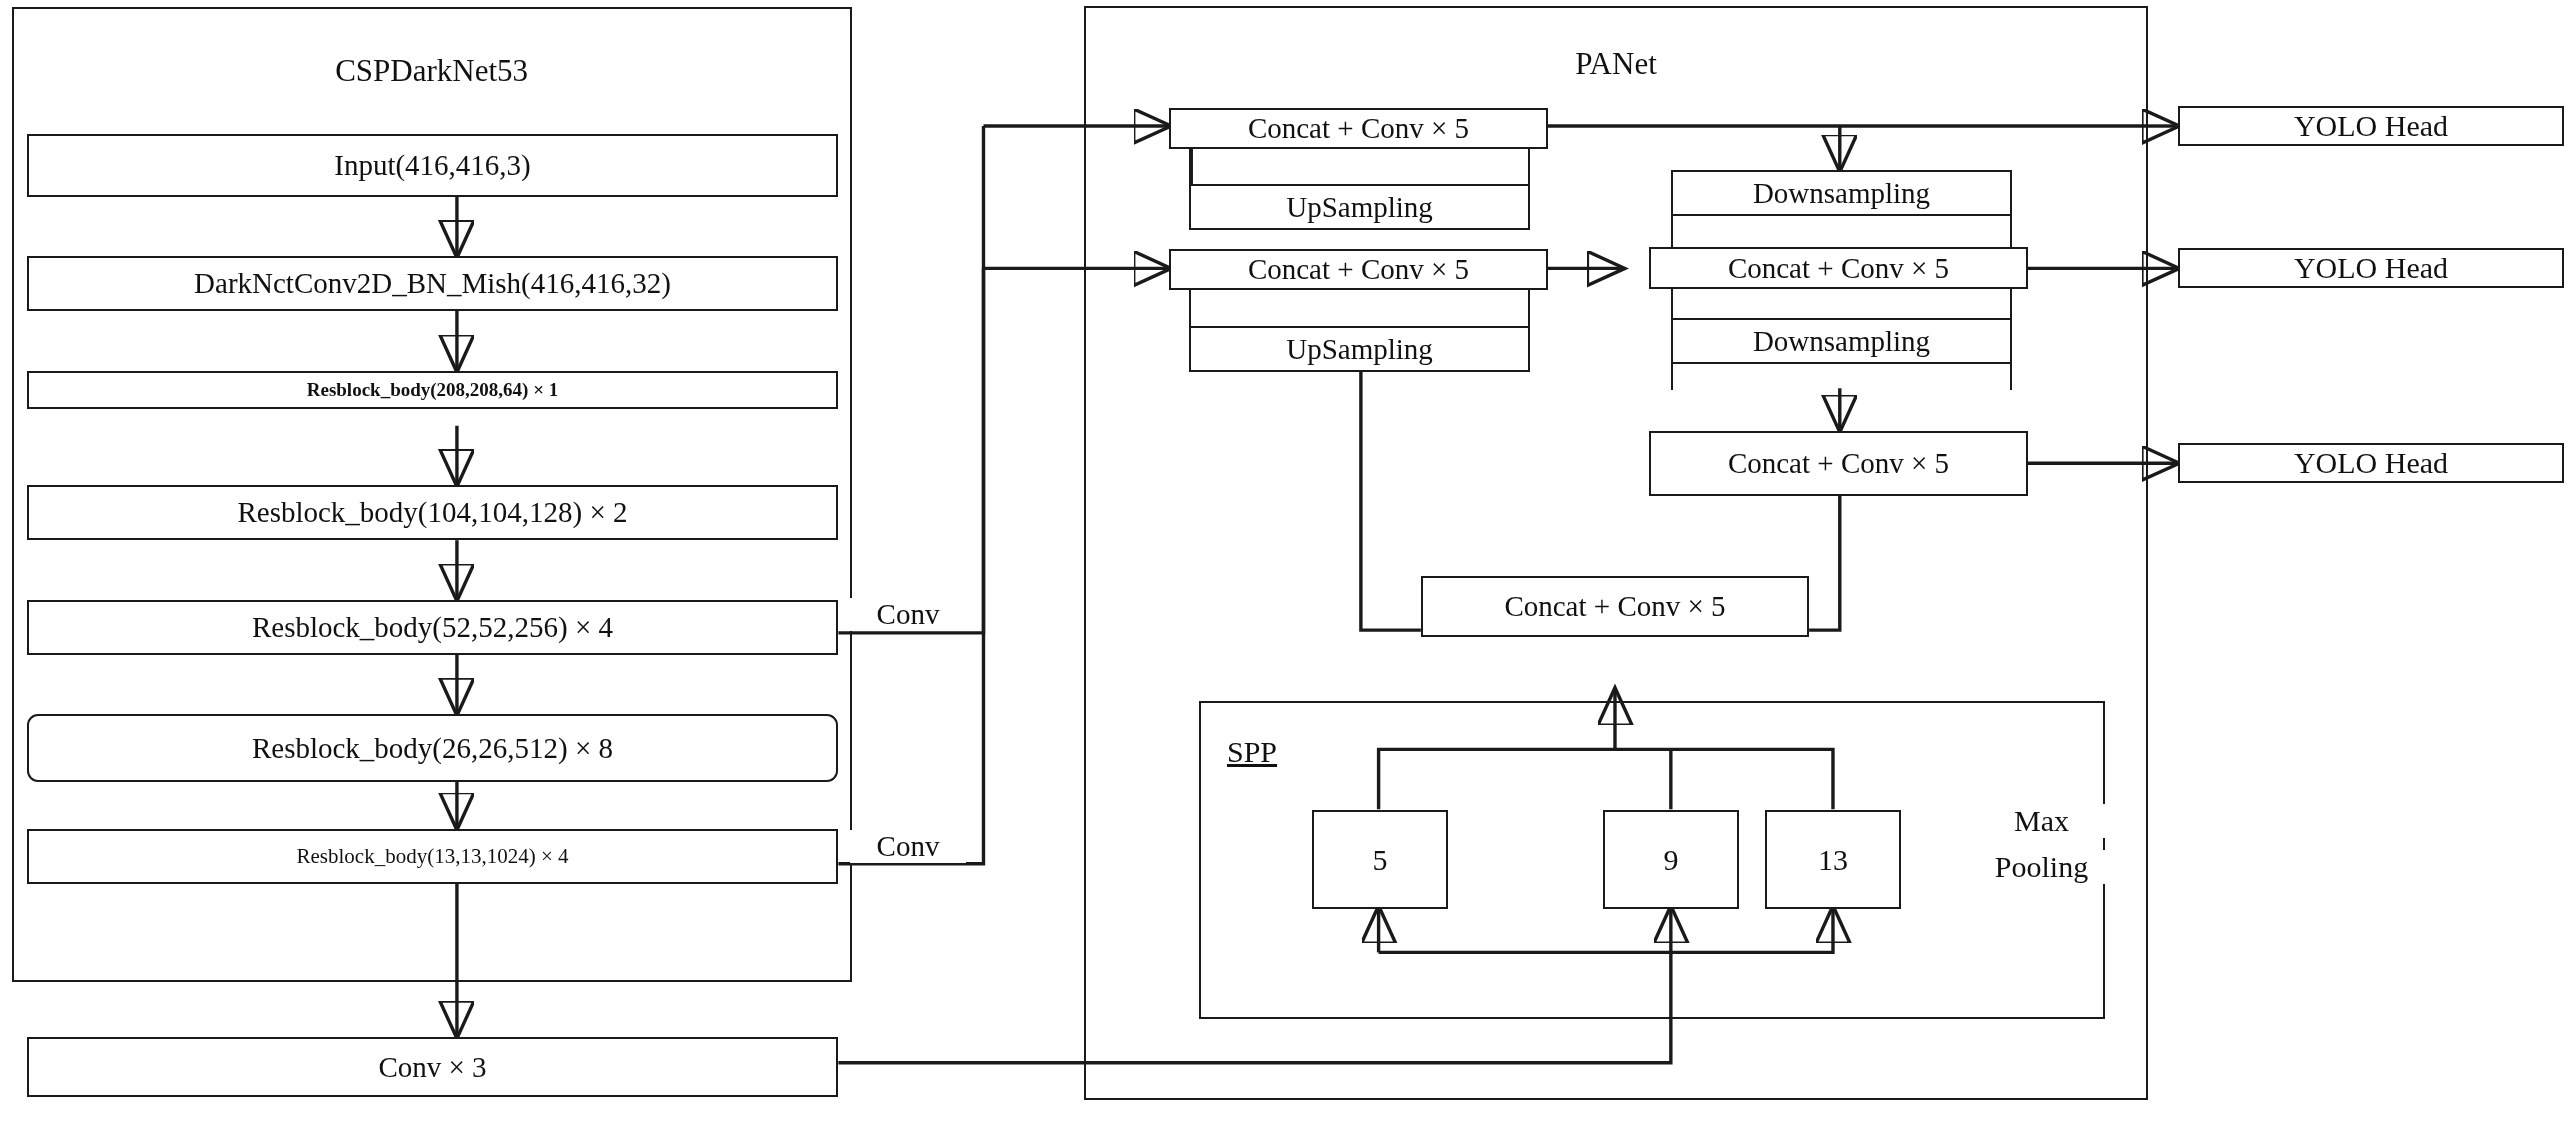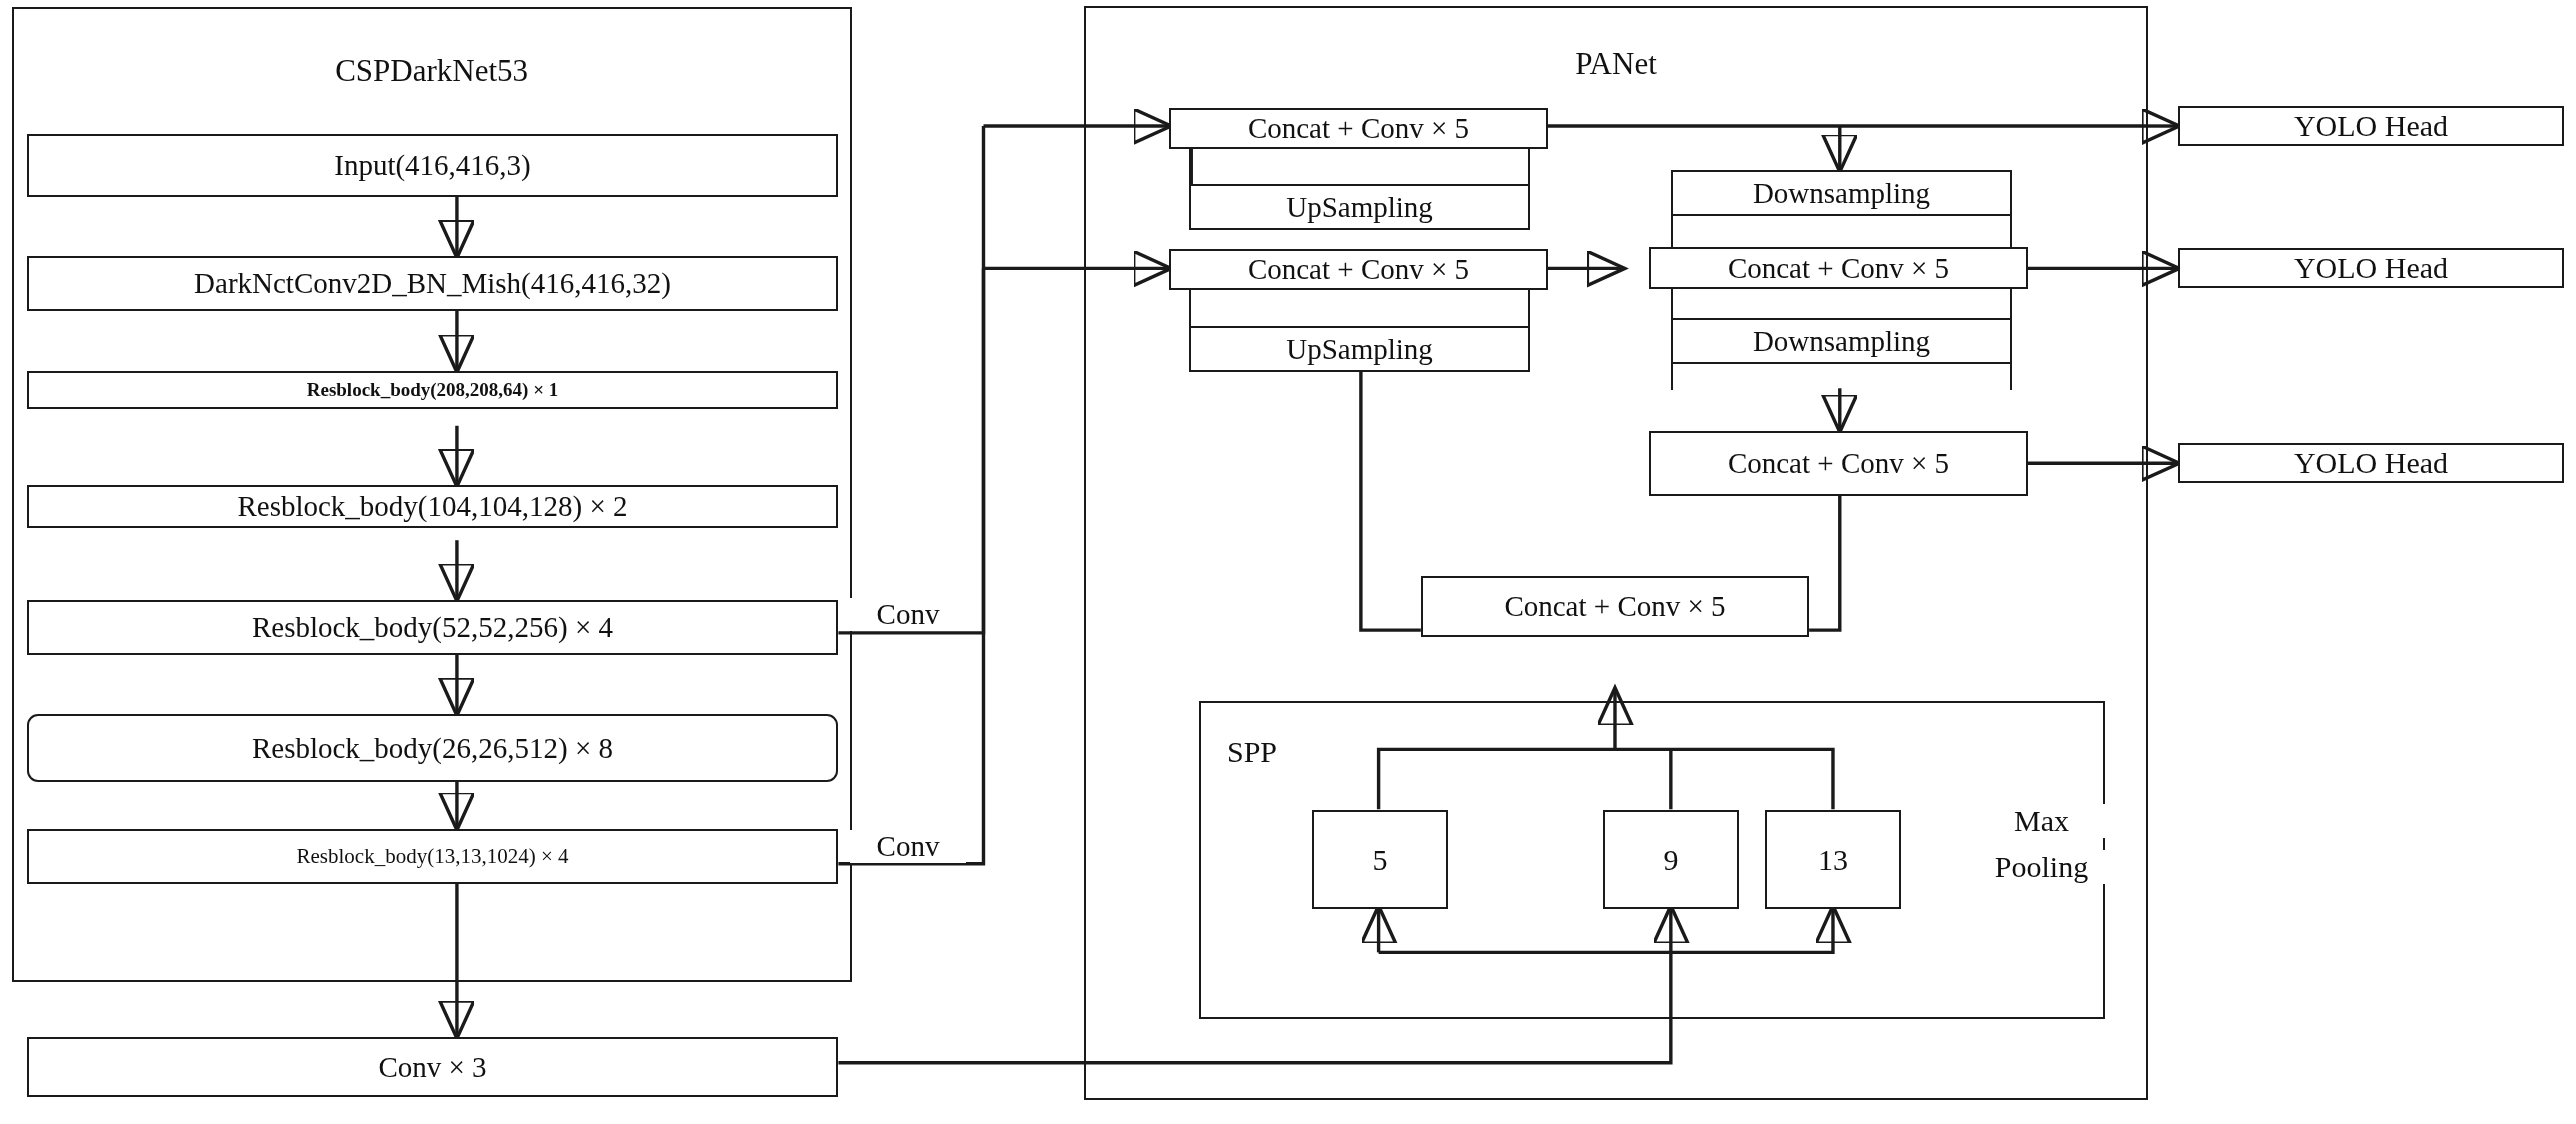--- a/index.html
+++ b/index.html
@@ -115,21 +115,21 @@
   <div class="container" style="left:11.6px;top:6.8px;width:840px;height:975px;"></div>
 
   <div class="grp-title" style="left:11.6px;top:53px;width:840px;text-align:center;font-size:31px;">CSPDarkNet53</div>
 
   <div class="box" style="left:27px;top:134px;width:811px;height:63px;font-size:29px;">Input(416,416,3)</div>
 
   <div class="box" style="left:27px;top:256px;width:811px;height:55px;font-size:29px;">DarkNctConv2D_BN_Mish(416,416,32)</div>
 
   <div class="box" style="left:27px;top:371px;width:811px;height:38px;font-size:19px;font-weight:bold;">Resblock_body(208,208,64) × 1</div>
 
-  <div class="box" style="left:27px;top:485px;width:811px;height:43px;font-size:29px;">Resblock_body(104,104,128) × 2</div>
+  <div class="box" style="left:27px;top:485px;width:811px;height:55px;font-size:29px;">Resblock_body(104,104,128) × 2</div>
 
   <div class="box" style="left:27px;top:600px;width:811px;height:55px;font-size:29px;">Resblock_body(52,52,256) × 4</div>
 
   <div class="box" style="left:27px;top:714px;width:811px;height:68px;font-size:29px;border-radius:11px;">Resblock_body(26,26,512) × 8</div>
 
   <div class="box" style="left:27px;top:829px;width:811px;height:55px;font-size:21px;">Resblock_body(13,13,1024) × 4</div>
 
   <div class="box" style="left:27px;top:1037px;width:811px;height:60px;font-size:29px;">Conv × 3</div>
 
   <div class="freelabel" style="left:850px;top:598px;width:116px;font-size:29px;">Conv</div>
@@ -153,21 +153,21 @@
   <div class="box" style="left:1649px;top:431px;width:379px;height:65px;font-size:29px;">Concat + Conv × 5</div>
 
   <div style="position:absolute;left:1671px;top:215px;width:341px;height:33px;border-left:2.7px solid #1a1a1a;border-right:2.7px solid #1a1a1a;box-sizing:border-box;z-index:2;"></div>
   <div style="position:absolute;left:1671px;top:288px;width:341px;height:31px;border-left:2.7px solid #1a1a1a;border-right:2.7px solid #1a1a1a;box-sizing:border-box;z-index:2;"></div>
   <div style="position:absolute;left:1671px;top:363px;width:341px;height:27px;border-left:2.7px solid #1a1a1a;border-right:2.7px solid #1a1a1a;box-sizing:border-box;z-index:2;"></div>
 
   <div class="box" style="left:1421px;top:576px;width:388px;height:61px;font-size:29px;">Concat + Conv × 5</div>
 
   <div class="container" style="left:1199px;top:701px;width:906px;height:318px;"></div>
 
-  <div class="grp-title" style="left:1227px;top:735px;font-size:30px;">SPP</div>
+  <div class="grp-title" style="left:1227px;top:735px;font-size:30px;text-decoration:underline;">SPP</div>
 
   <div class="box" style="left:1312px;top:810px;width:136px;height:99px;font-size:30px;">5</div>
   <div class="box" style="left:1603px;top:810px;width:136px;height:99px;font-size:30px;">9</div>
   <div class="box" style="left:1765px;top:810px;width:136px;height:99px;font-size:30px;">13</div>
 
   <div class="freelabel" style="left:1963px;top:804px;width:157px;font-size:30px;">Max</div>
   <div class="freelabel" style="left:1963px;top:850px;width:157px;font-size:30px;">Pooling</div>
 
   <div class="box" style="left:2178px;top:106px;width:386px;height:40px;font-size:30px;">YOLO Head</div>
   <div class="box" style="left:2178px;top:248px;width:386px;height:40px;font-size:30px;">YOLO Head</div>

